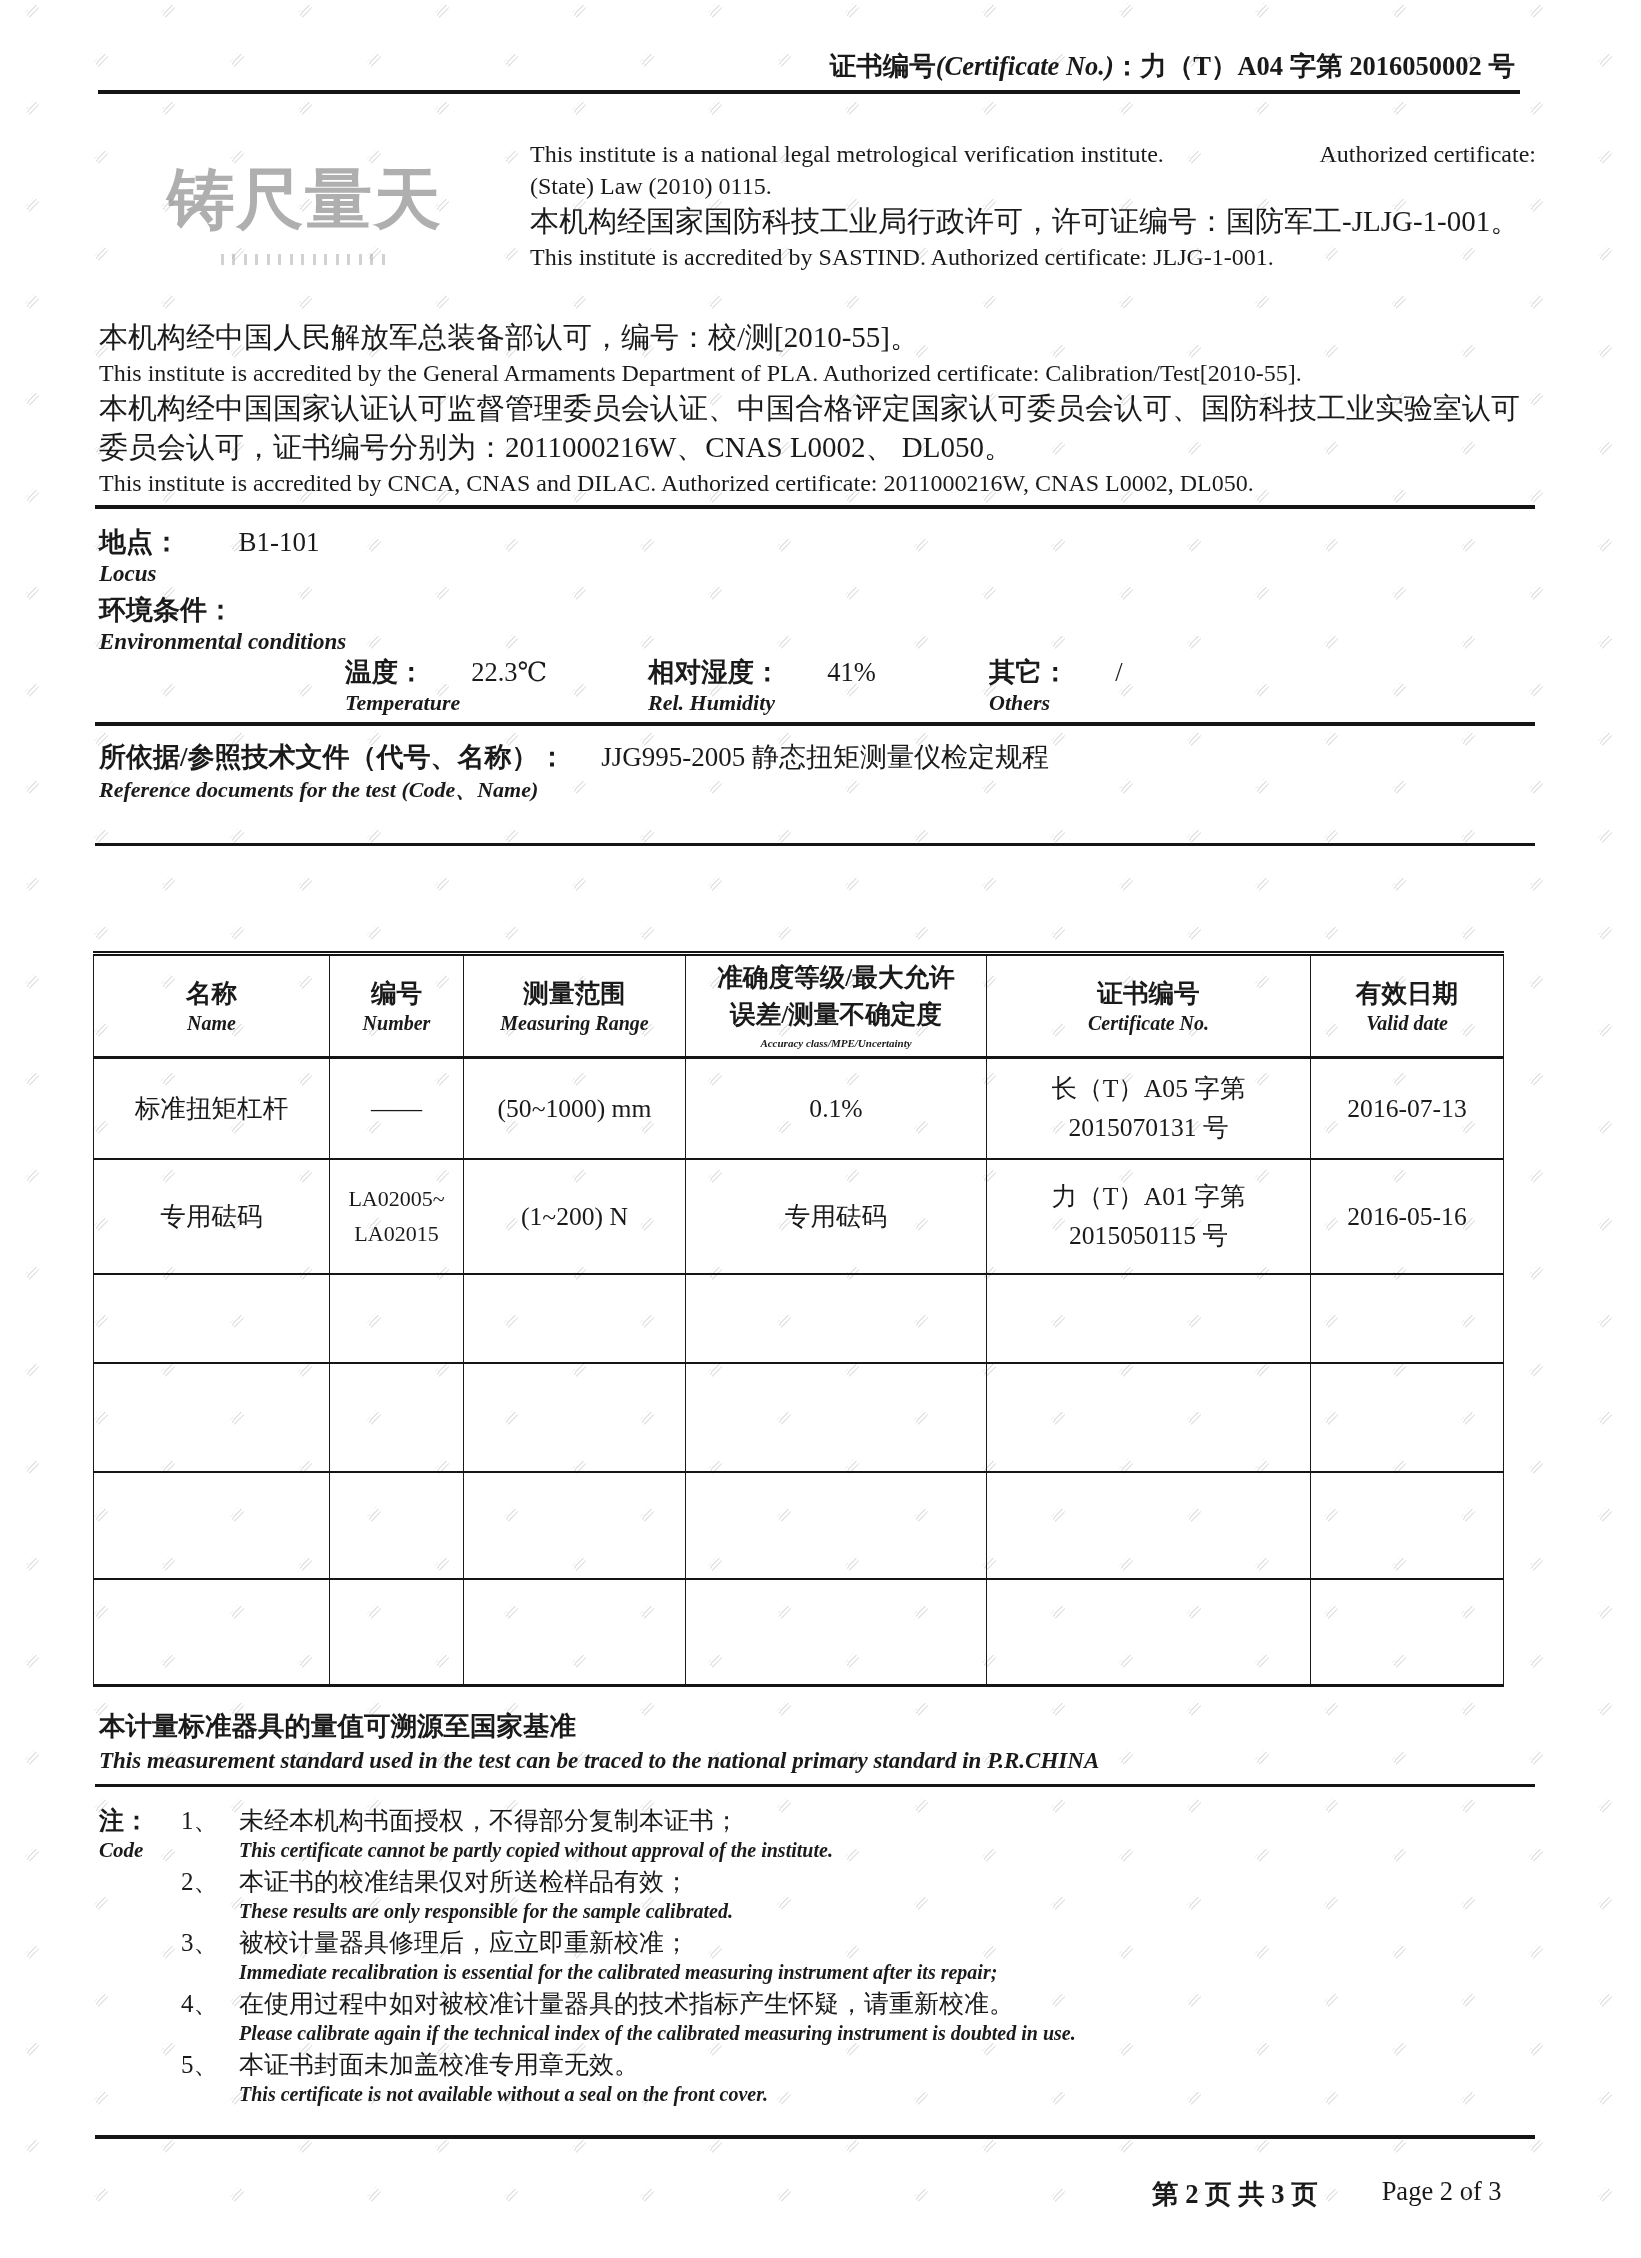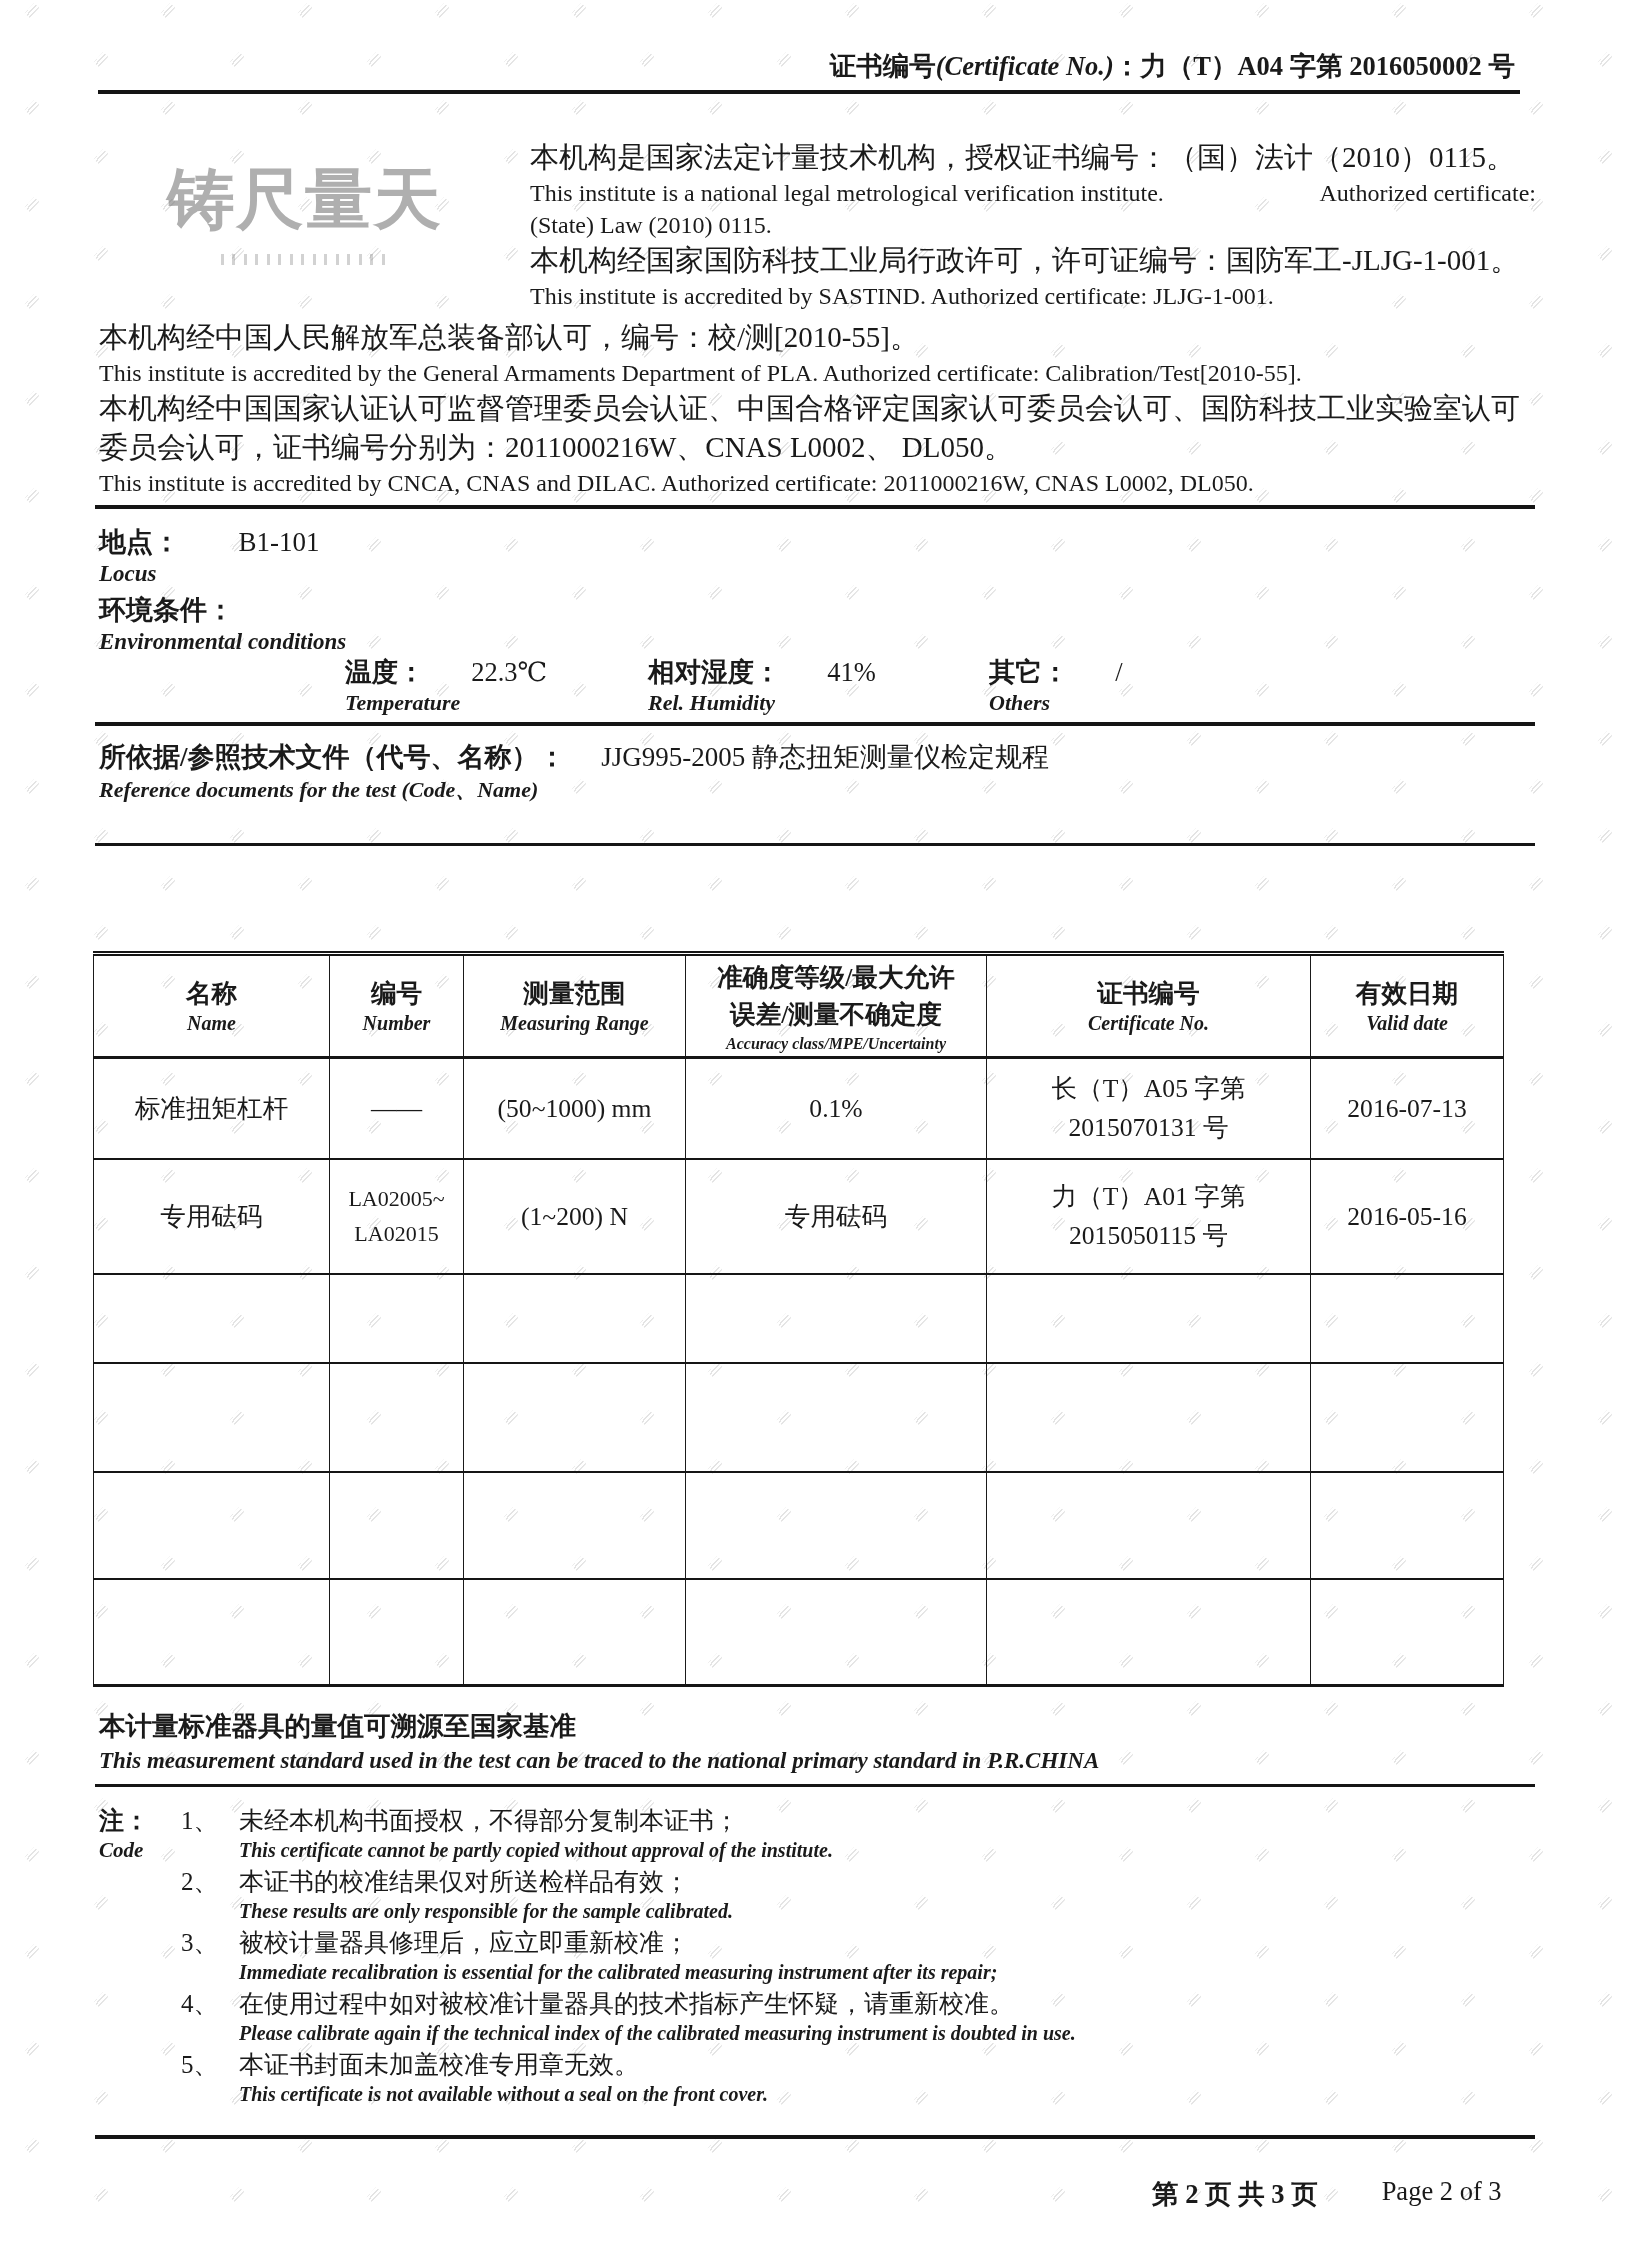--- a/index.html
+++ b/index.html
@@ -55,21 +55,21 @@
   .std-title-en{font-size:23px;line-height:30px;}
   table.std{border-collapse:collapse;table-layout:fixed;width:1410px;
             border-top:5.3px double #151515;border-bottom:3.5px solid #151515;}
   table.std td{border-left:1.8px solid #1a1a1a;border-right:1.8px solid #1a1a1a;
                text-align:center;vertical-align:middle;padding:0 5.3px;overflow:hidden;}
   tr.hdr-row td{border-bottom:3.5px solid #151515;}
   tr.body-row td{border-bottom:2.6px solid #151515;}
   tr.body-row:last-child td{border-bottom:none;}
   .th-cn{font-size:25.6px;line-height:34px;font-weight:600;white-space:pre-line;}
   .th-en{font-size:20px;line-height:25px;font-style:italic;font-weight:700;}
-  .th-en.small{font-size:16px;line-height:21px;}
+  .th-en.small{font-size:11px;line-height:21px;}
   .cell{font-size:25.6px;line-height:39px;white-space:pre-line;}
   .cell.sm{font-size:22px;line-height:35px;}
 
   
   .trace-cn{font-size:26.5px;line-height:37px;font-weight:600;}
   .trace-en{font-size:23px;line-height:32px;}
 
   
   .note-head-cn{font-size:25px;line-height:32px;font-weight:600;}
   .note-head-en{font-size:21px;line-height:26.5px;}
@@ -648,21 +648,20 @@
       <span>证书编号</span><span class="en-part">(Certificate No.)</span><span>：力（T）A04 字第 2016050002 号</span>
     </div>
     <div class="rule" style="left:98px;top:90px;width:1422px;height:3.5px;"></div>
 
     <div class="abs logo">
       <div class="logo-chars">铸尺量天</div>
       <div class="logo-sub"></div>
     </div>
 
     <div class="abs intro-right">
-      <div class="p-cn">本机构是国家法定计量技术机构，授权证书编号：（国）法计（2010）0115。</div>
       <div class="p-en split">
         <span>This institute is a national legal metrological verification institute.</span>
         <span>Authorized certificate:</span>
       </div>
       <div class="p-en">(State) Law (2010) 0115.</div>
       <div class="p-cn">本机构经国家国防科技工业局行政许可，许可证编号：国防军工-JLJG-1-001。</div>
       <div class="p-en">This institute is accredited by SASTIND. Authorized certificate: JLJG-1-001.</div>
     </div>
 
     <div class="abs intro-full">

